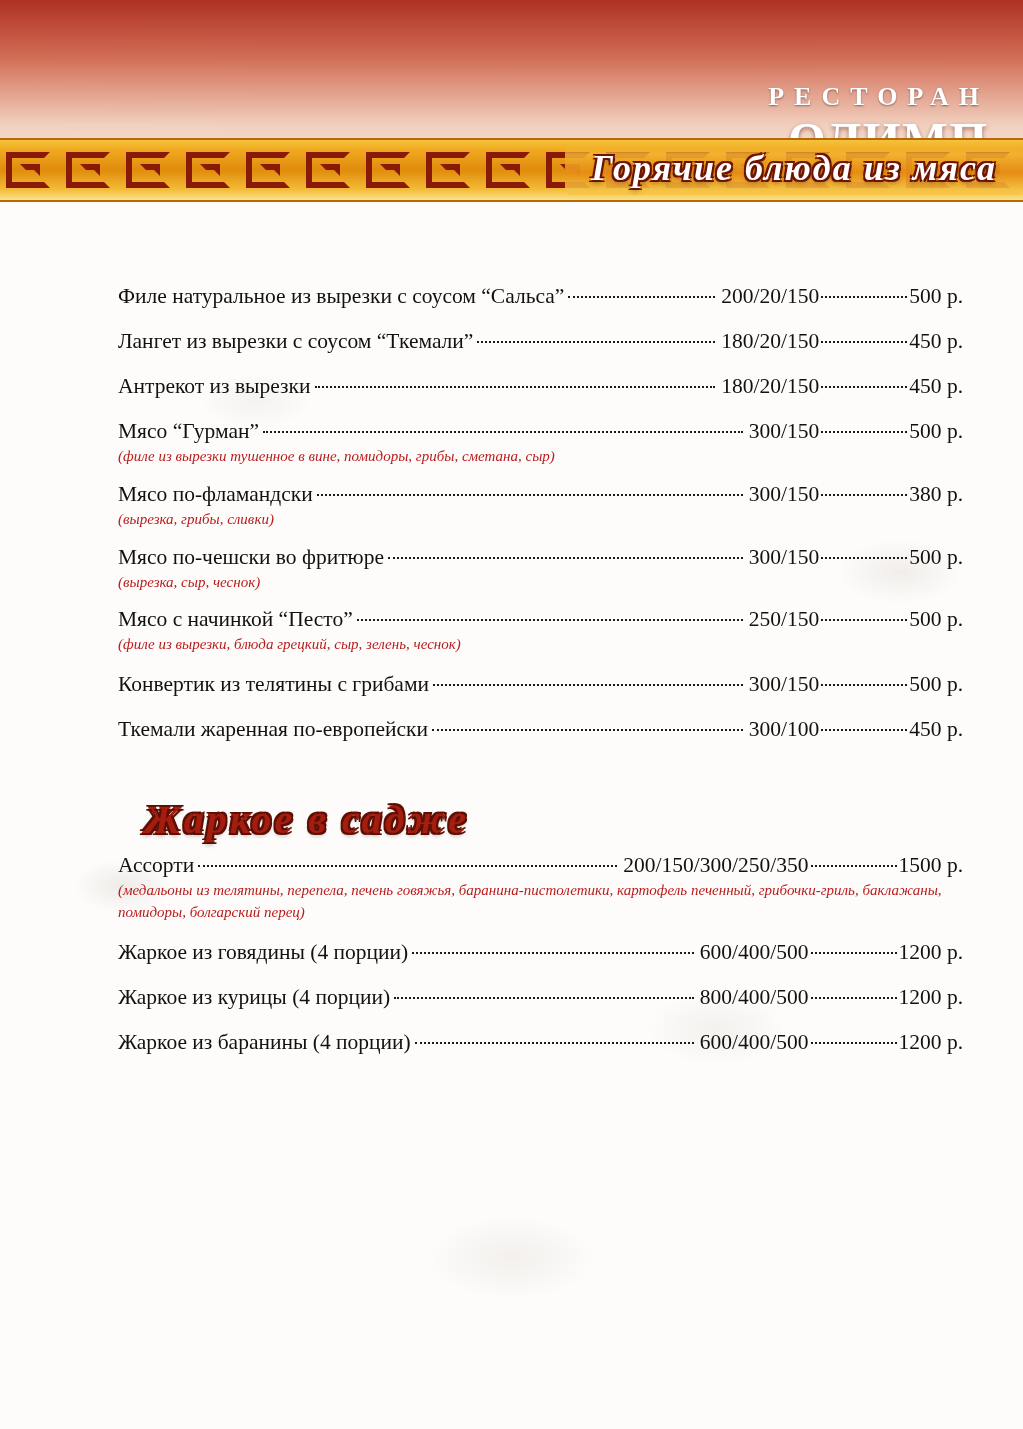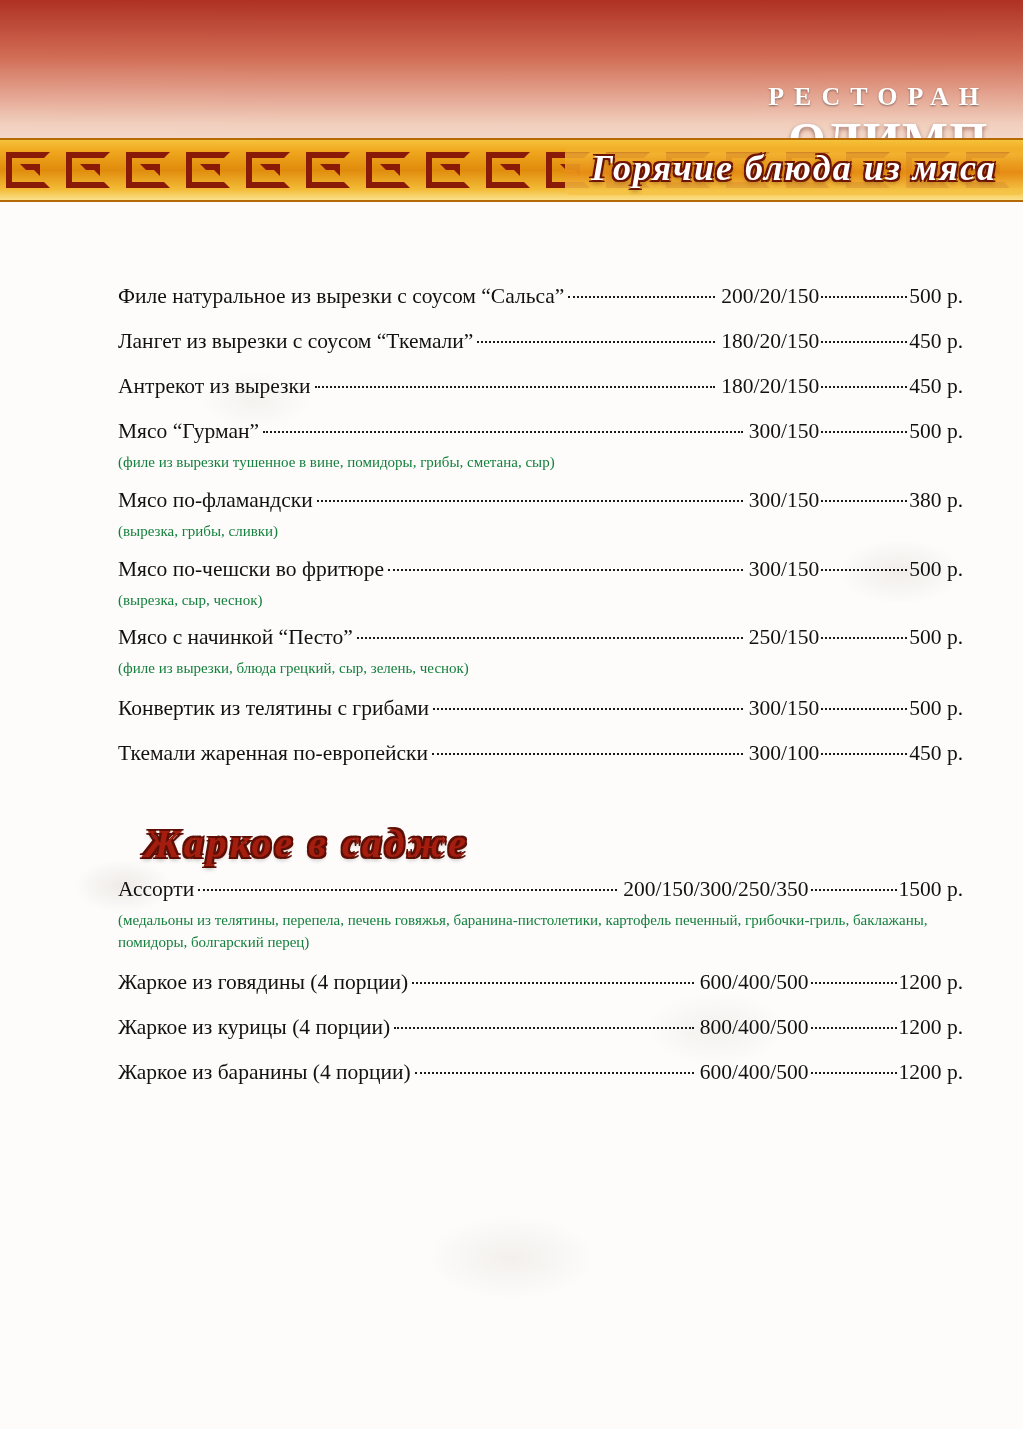--- a/index.html
+++ b/index.html
@@ -177,24 +177,25 @@
     transform: translateY(-5px);
     height: 1px;
   }
   .item-price {
     flex: 0 0 auto;
     padding-left: 2px;
     text-align: right;
   }
   .item-desc {
     font-size: 15px;
-    color: #15803d;
-    margin-top: 8px;
+    color: #b91c1c;
+    margin-top: 2px;
     line-height: 1.45;
     max-width: 830px;
+    font-style: italic;
   }
   .gap-m { margin-bottom: 20px; margin-top: 16px; }
   .gap-s { margin-bottom: 14px; }
 
   
   .section2-title {
     margin: 40px 0 10px 26px;
     font-family: "Liberation Serif", serif;
     font-style: italic;
     font-weight: 700;

